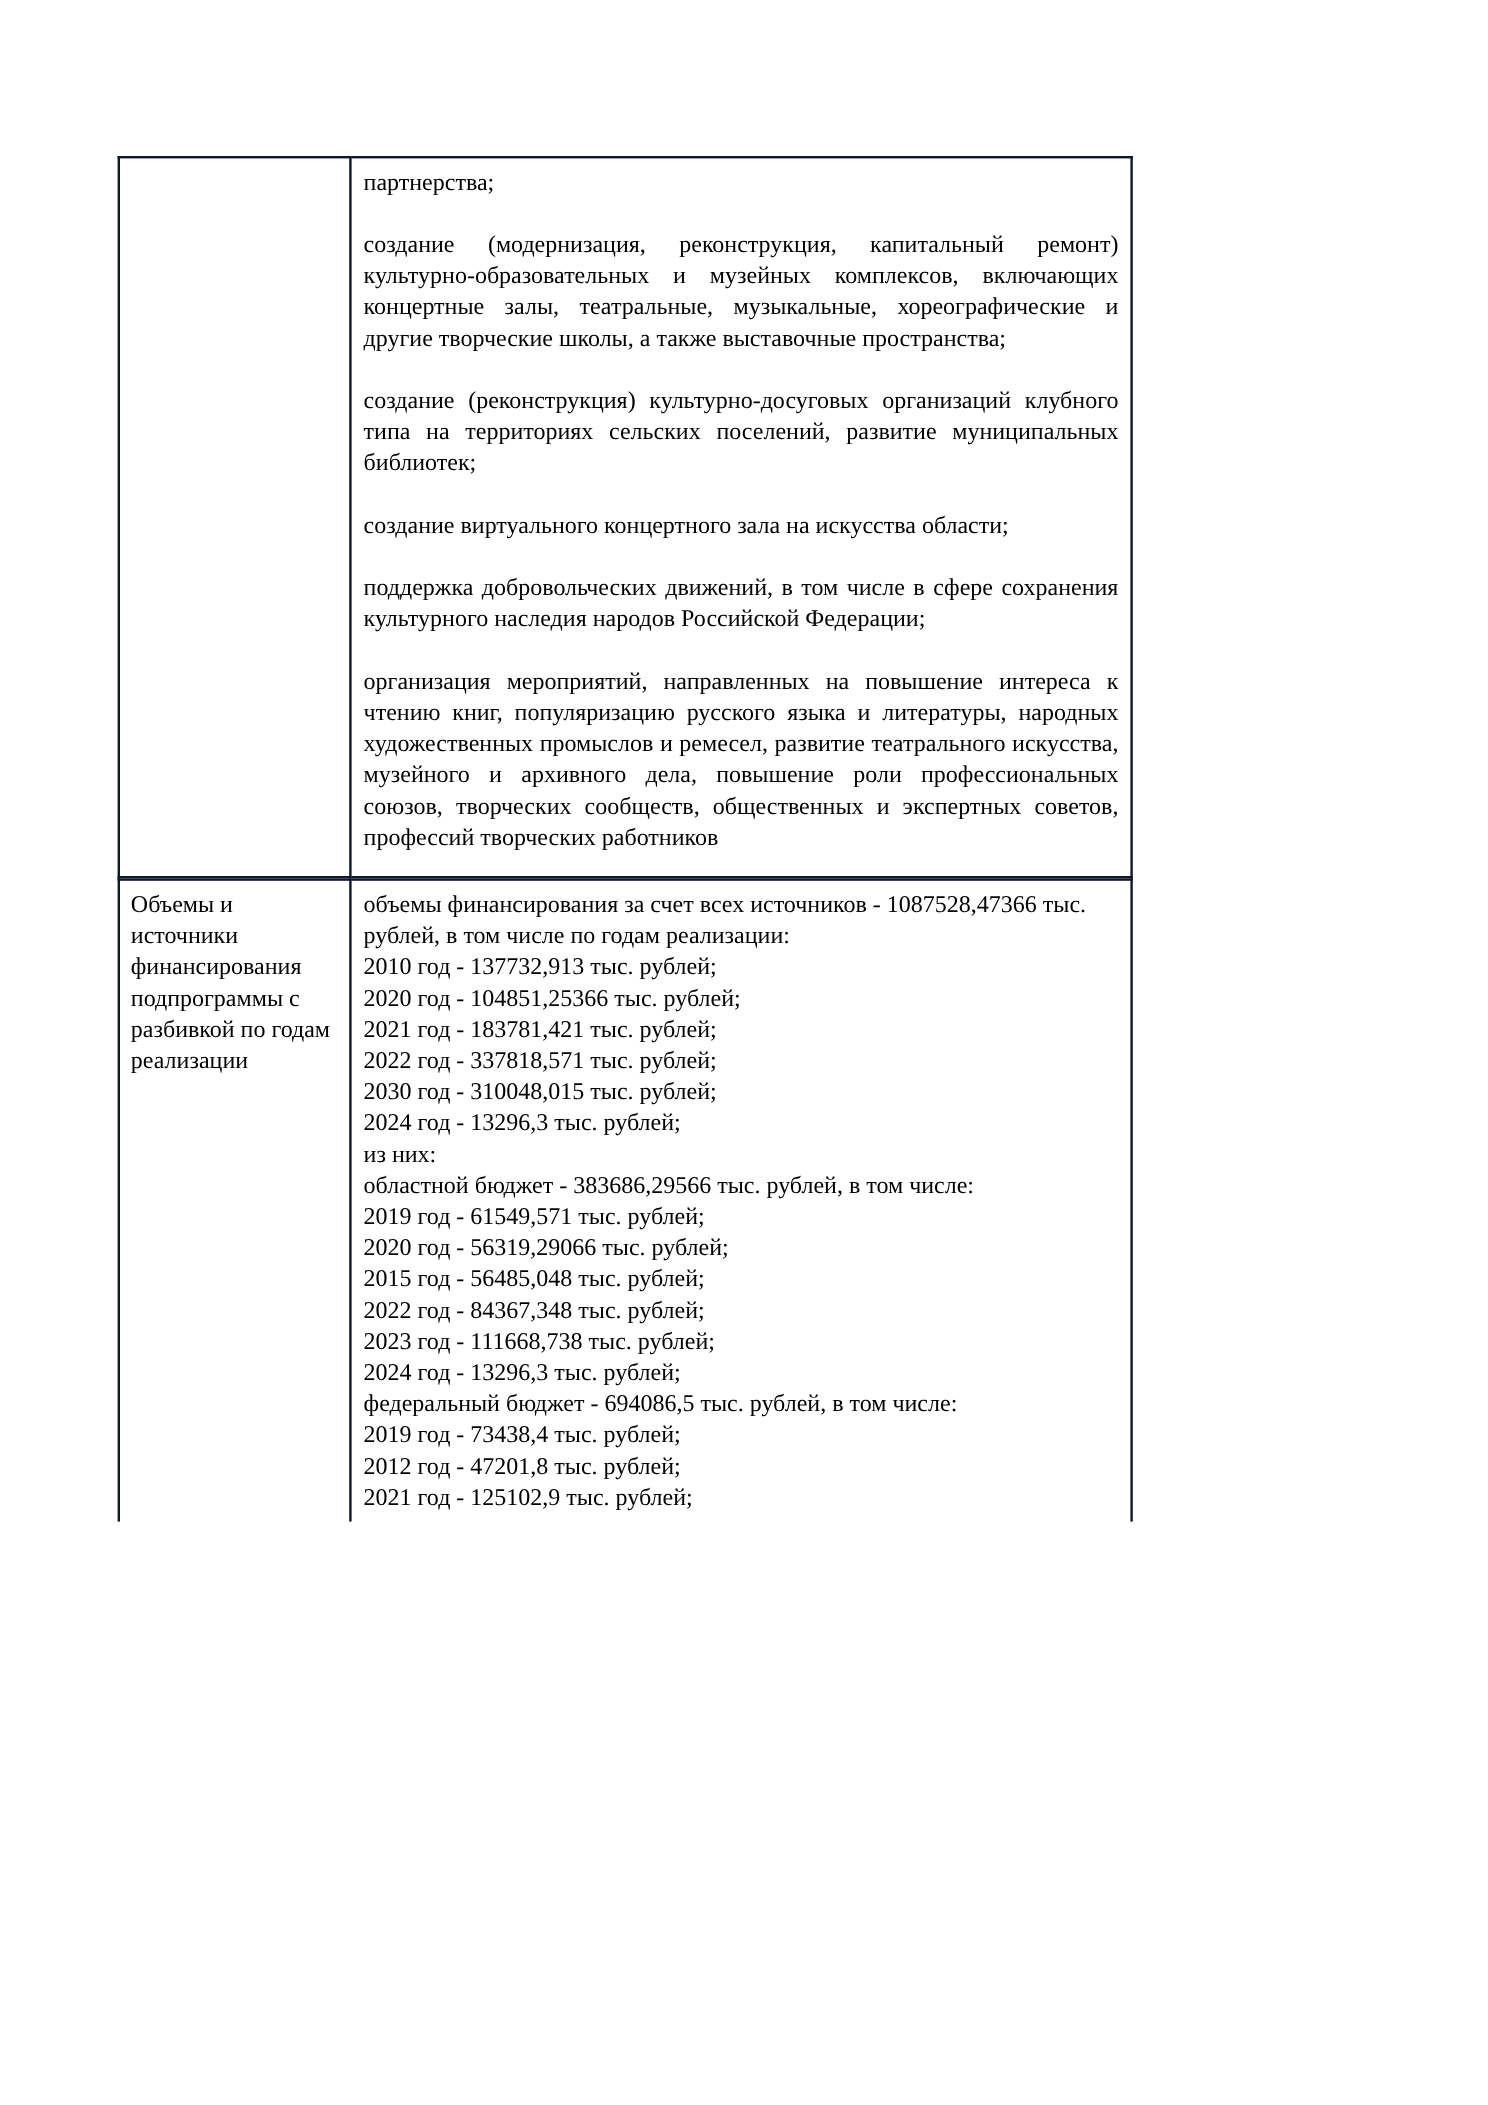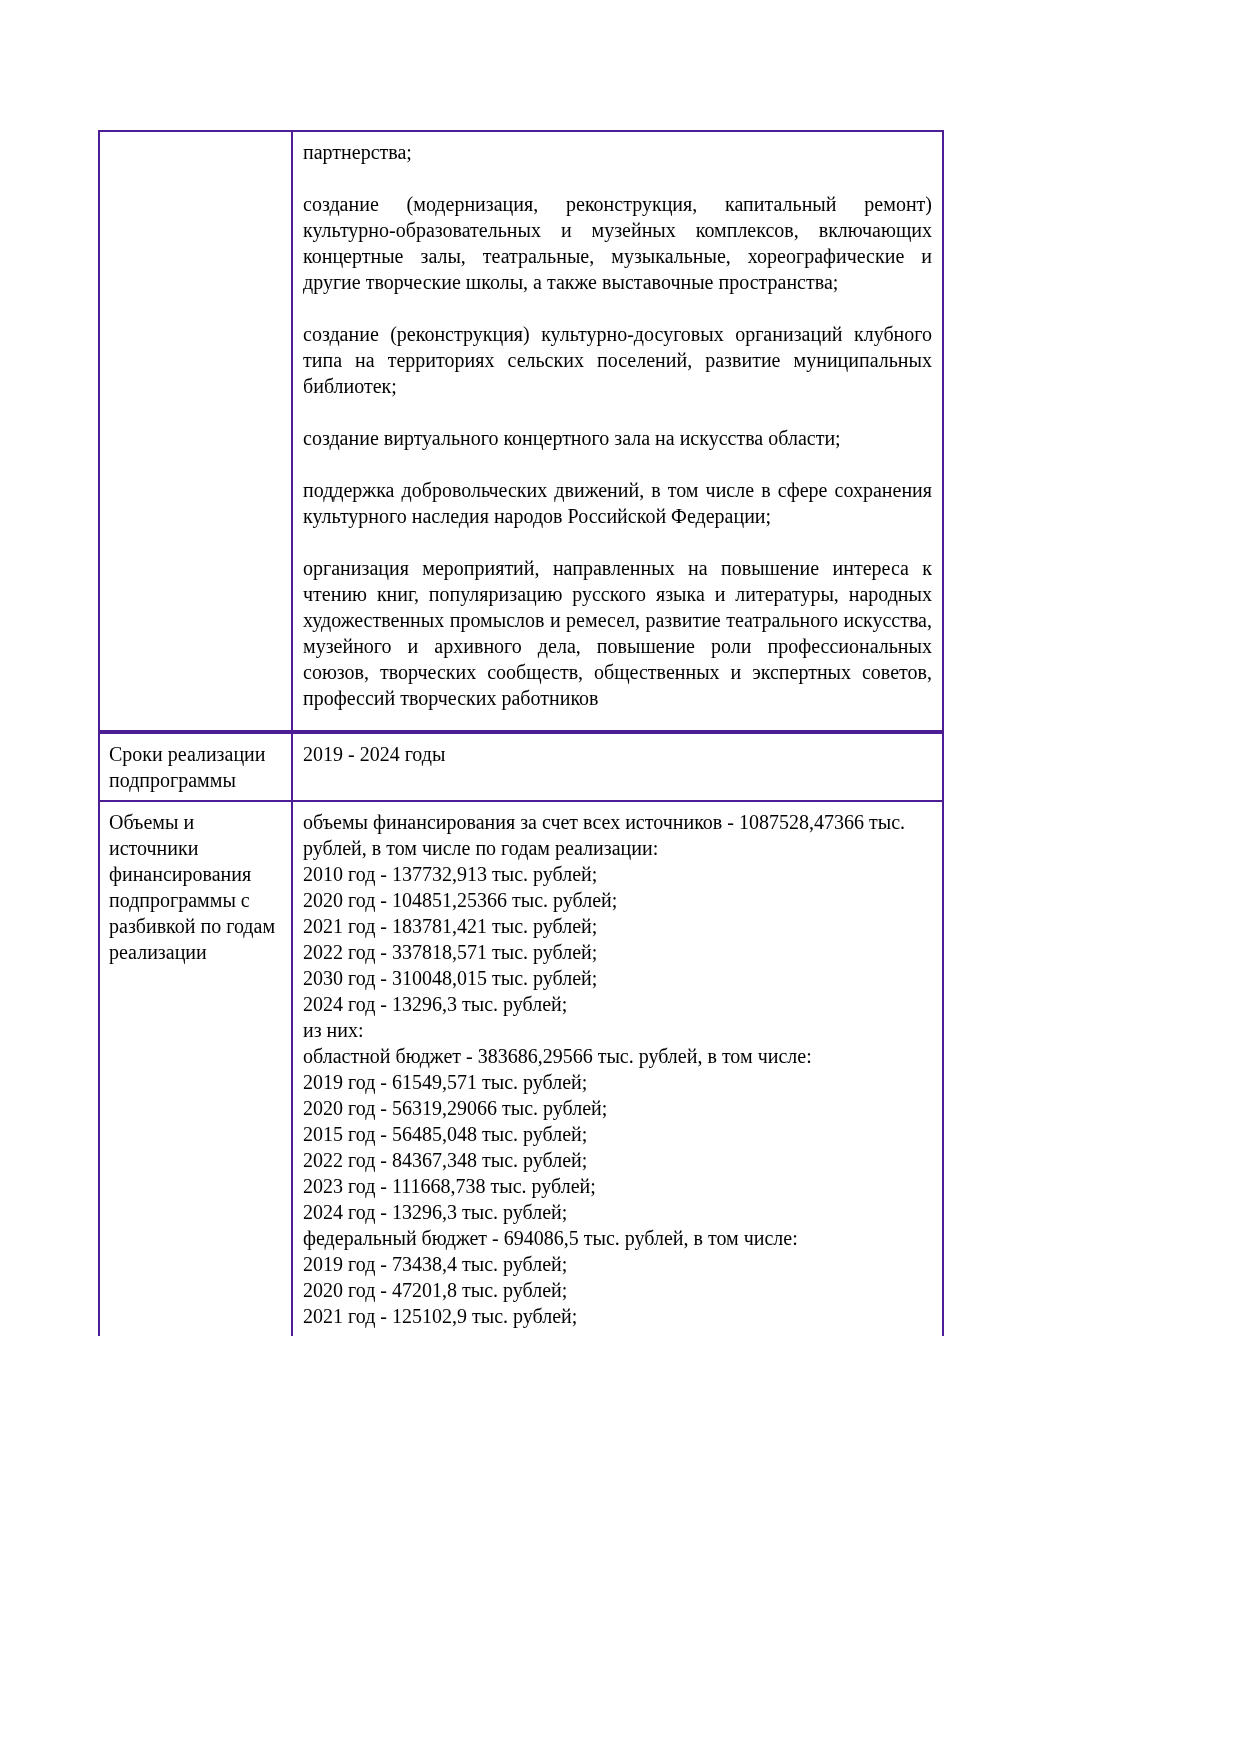--- a/index.html
+++ b/index.html
@@ -23,21 +23,21 @@
     left: 98px;
     top: 130px;
     width: 846px;
   }
   table.doc-table {
     border-collapse: collapse;
     width: 846px;
     table-layout: fixed;
   }
   td {
-    border: 2px solid #4c1d95;
+    border: 2px solid #0f172a;
     vertical-align: top;
     padding: 7px 10px 7px 10px;
   }
   td.lbl {
     width: 193px;
     padding: 7px 4px 7px 9px;
   }
   td.val {
     padding: 7px 10px 7px 10px;
   }
@@ -78,44 +78,40 @@
         <p class="para">поддержка добровольческих движений, в том числе в сфере сохранения культурного наследия народов Российской Федерации;</p>
         <p class="para">организация мероприятий, направленных на повышение интереса к чтению книг, популяризацию русского языка и литературы, народных художественных промыслов и ремесел, развитие театрального искусства, музейного и архивного дела, повышение роли профессиональных союзов, творческих сообществ, общественных и экспертных советов, профессий творческих работников</p>
       </td>
     </tr>
   </tbody>
     </table>
 
 
   <table class="doc-table main">
     <tbody>
-        <tr>
-      <td class="lbl">Сроки реализации подпрограммы</td>
-      <td class="val single-line">2019 - 2024 годы</td>
-    </tr>
     <tr class="cutoff">
       <td class="lbl">Объемы и источники финансирования подпрограммы с разбивкой по годам реализации</td>
       <td class="val">
         <div class="fin-line">объемы финансирования за счет всех источников - 1087528,47366 тыс. рублей, в том числе по годам реализации:</div>
         <div class="fin-line">2010 год - 137732,913 тыс. рублей;</div>
         <div class="fin-line">2020 год - 104851,25366 тыс. рублей;</div>
         <div class="fin-line">2021 год - 183781,421 тыс. рублей;</div>
         <div class="fin-line">2022 год - 337818,571 тыс. рублей;</div>
         <div class="fin-line">2030 год - 310048,015 тыс. рублей;</div>
         <div class="fin-line">2024 год - 13296,3 тыс. рублей;</div>
         <div class="fin-line">из них:</div>
         <div class="fin-line">областной бюджет - 383686,29566 тыс. рублей, в том числе:</div>
         <div class="fin-line">2019 год - 61549,571 тыс. рублей;</div>
         <div class="fin-line">2020 год - 56319,29066 тыс. рублей;</div>
         <div class="fin-line">2015 год - 56485,048 тыс. рублей;</div>
         <div class="fin-line">2022 год - 84367,348 тыс. рублей;</div>
         <div class="fin-line">2023 год - 111668,738 тыс. рублей;</div>
         <div class="fin-line">2024 год - 13296,3 тыс. рублей;</div>
         <div class="fin-line">федеральный бюджет - 694086,5 тыс. рублей, в том числе:</div>
         <div class="fin-line">2019 год - 73438,4 тыс. рублей;</div>
-        <div class="fin-line">2020 год - 47201,8 тыс. рублей;</div>
+        <div class="fin-line">2012 год - 47201,8 тыс. рублей;</div>
         <div class="fin-line">2021 год - 125102,9 тыс. рублей;</div>
       </td>
     </tr>
   </tbody>
     </table>
 
 </div>
 
 </body></html>

